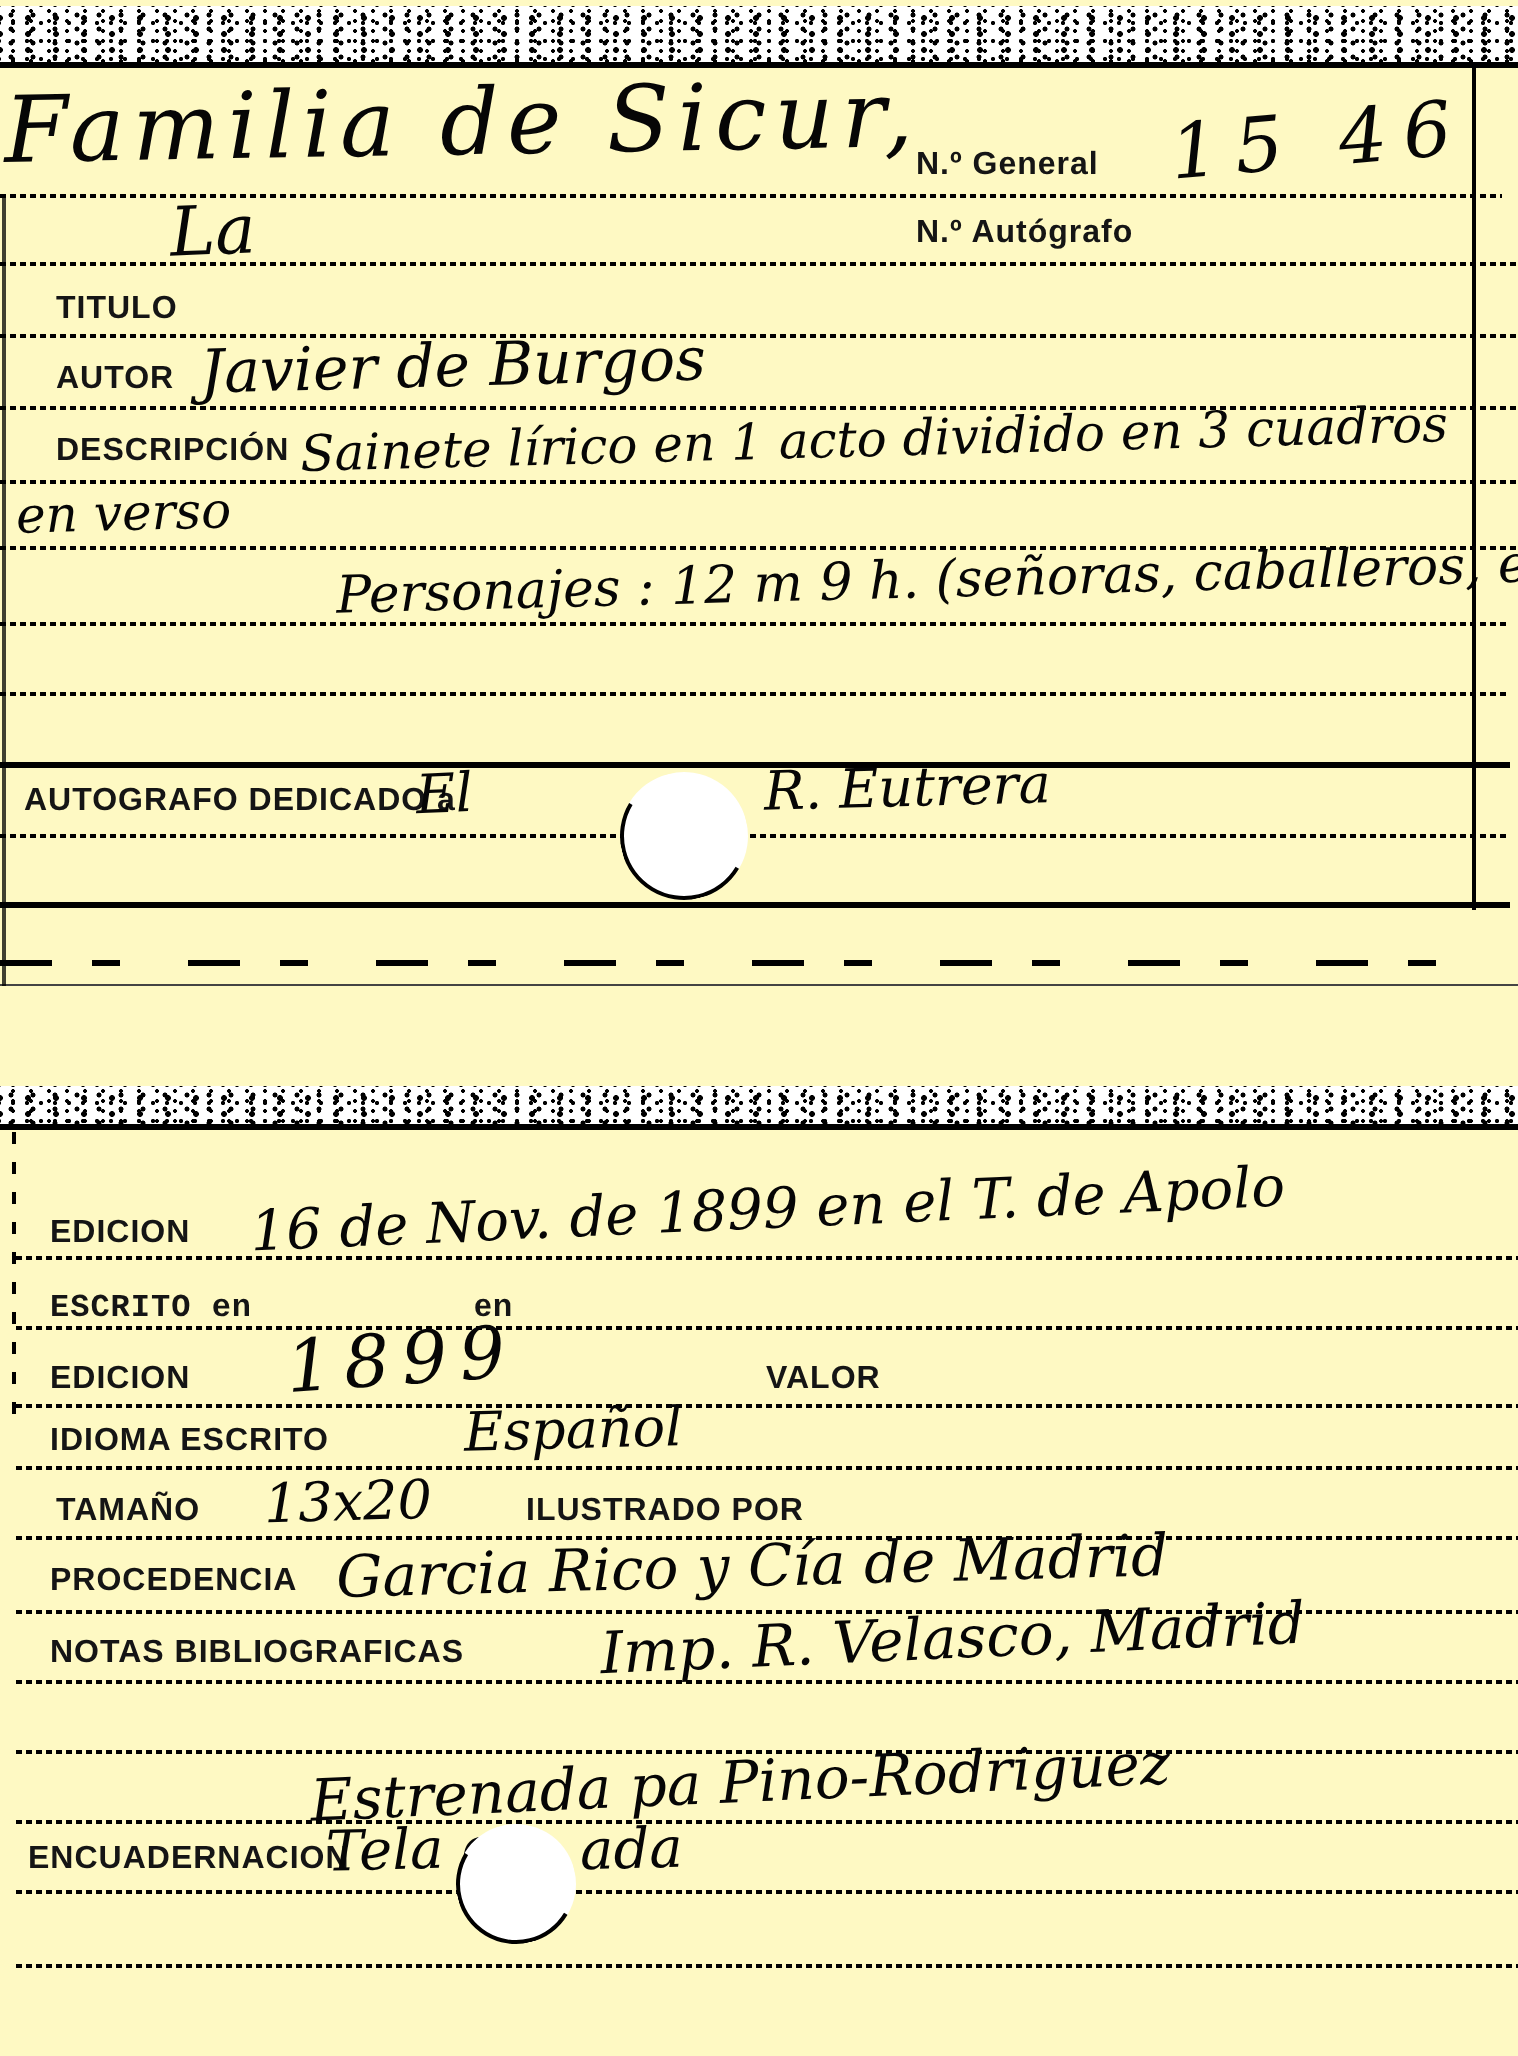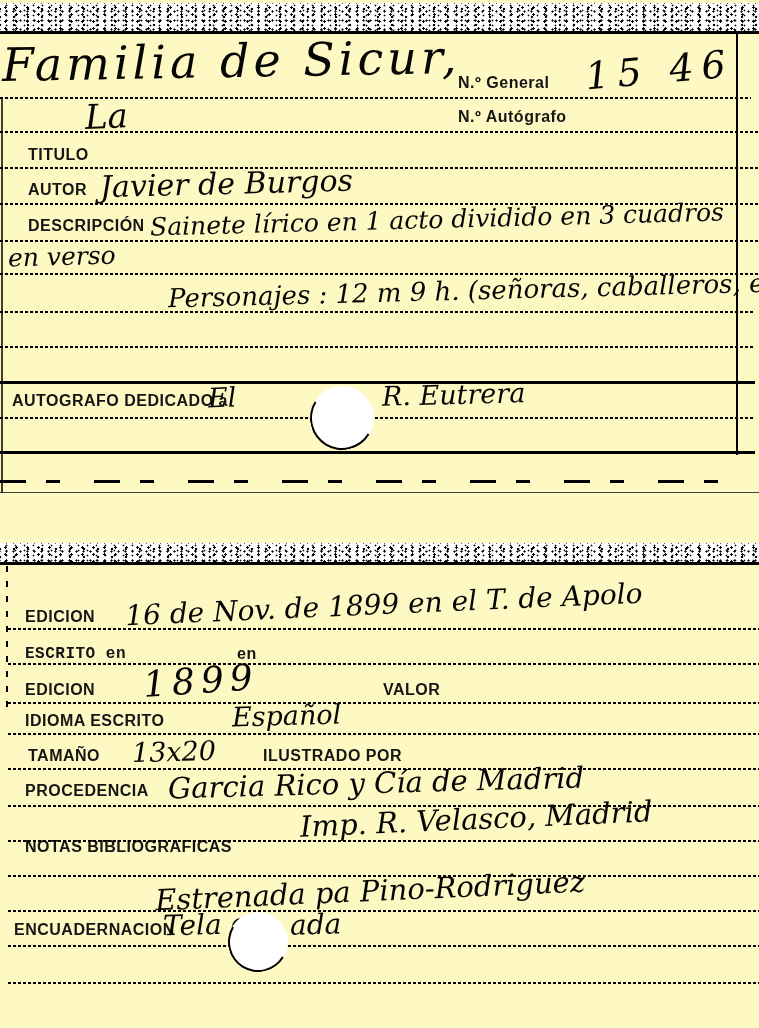--- a/index.html
+++ b/index.html
@@ -119,21 +119,21 @@
 
     <div class="label" style="left:28px;top:747px;">TAMAÑO</div>
     <div class="hw r1" style="left:132px;top:736px;font-size:27px;">13x20</div>
     <div class="label" style="left:263px;top:747px;">ILUSTRADO POR</div>
     <div class="rule" style="left:8px;top:768px;width:751px;"></div>
 
     <div class="label" style="left:25px;top:782px;">PROCEDENCIA</div>
     <div class="hw r1" style="left:168px;top:766px;font-size:29px;">Garcia Rico y Cía de Madrid</div>
     <div class="rule" style="left:8px;top:805px;width:751px;"></div>
 
-    <div class="label" style="left:25px;top:818px;margin-top:20px;">NOTAS BIBLIOGRAFICAS</div>
+    <div class="label" style="left:25px;top:818px;">NOTAS BIBLIOGRAFICAS</div>
     <div class="hw r2" style="left:300px;top:802px;font-size:29px;">Imp. R. Velasco, Madrid</div>
     <div class="rule" style="left:8px;top:840px;width:751px;"></div>
 
     <div class="rule" style="left:8px;top:875px;width:751px;"></div>
 
     <div class="hw r2" style="left:155px;top:874px;font-size:29px;">Estrenada pa Pino-Rodriguez</div>
     <div class="rule" style="left:8px;top:910px;width:751px;"></div>
 
     <div class="label" style="left:14px;top:921px;">ENCUADERNACION</div>
     <div class="hw r1" style="left:163px;top:908px;font-size:28px;">Tela en</div>

